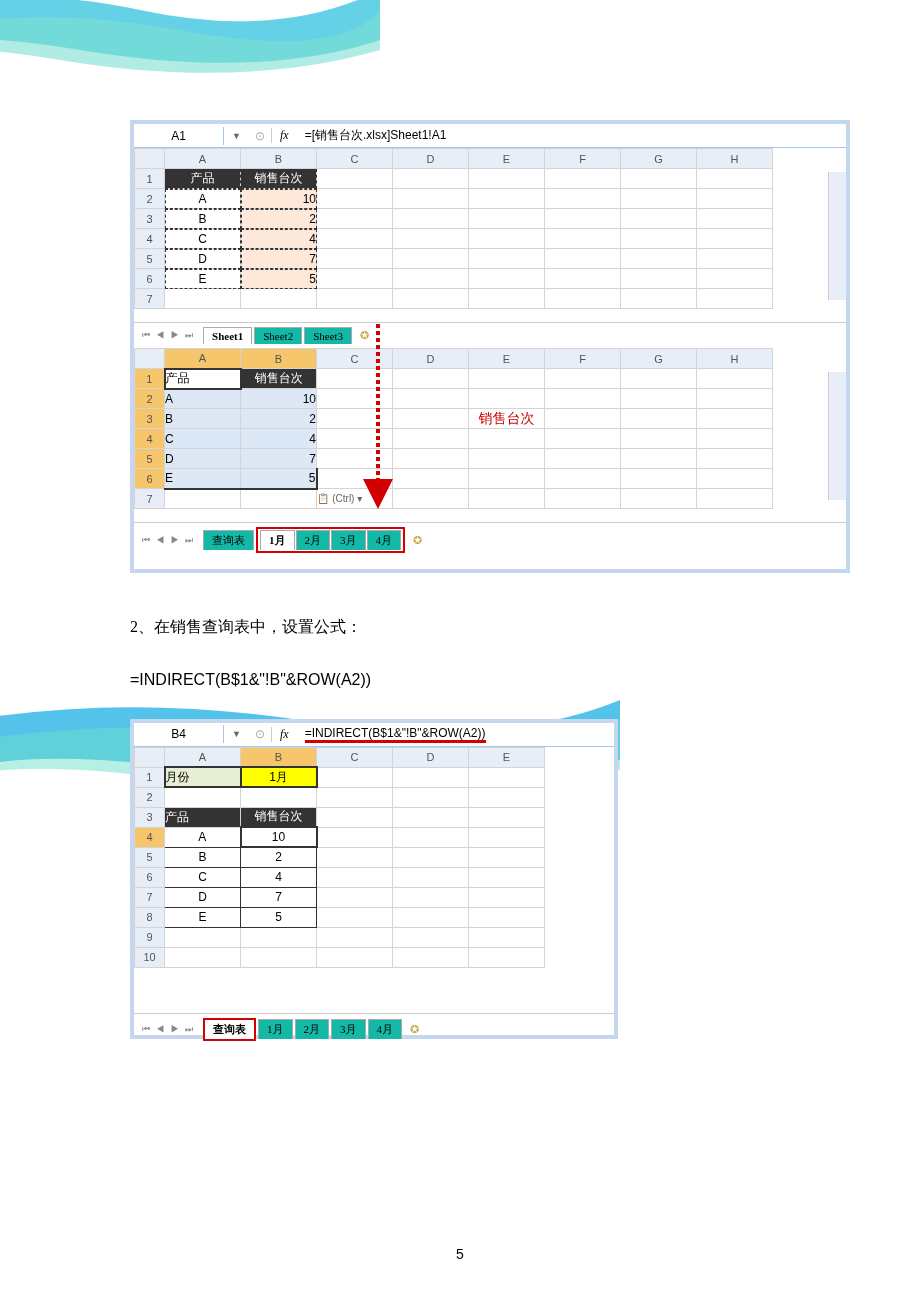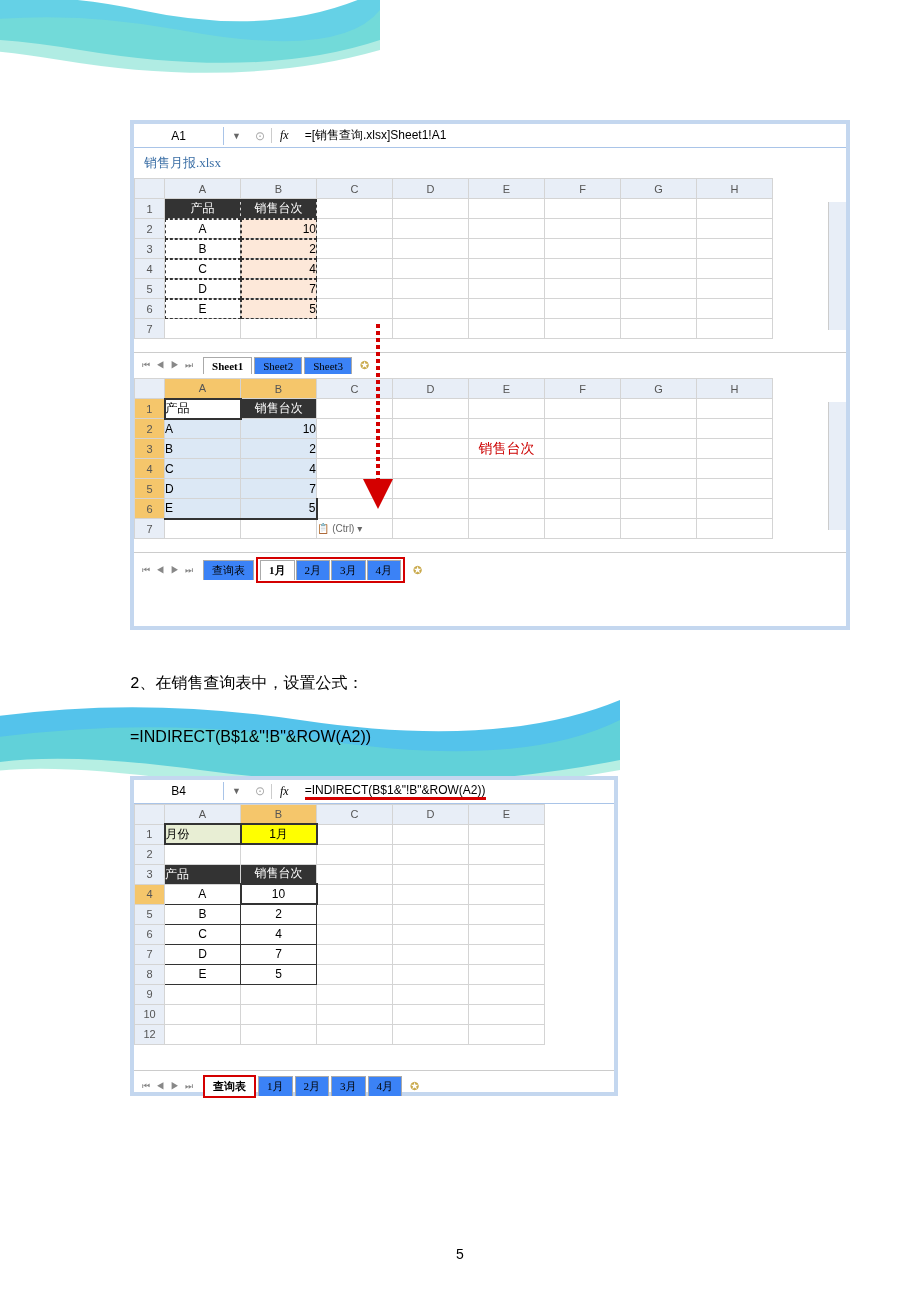--- a/index.html
+++ b/index.html
@@ -3,47 +3,47 @@
 <meta charset="utf-8">
 <style>
 *{box-sizing:border-box;margin:0;padding:0}
 body{font-family:"Microsoft YaHei",SimSun,Arial,sans-serif;background:#fff;width:920px;position:relative;min-height:1302px;overflow:hidden}
 .bg-swoosh{position:absolute;z-index:0}
 .s1{top:-20px;left:-120px;width:500px;height:120px}
 .s2{top:680px;left:-80px;width:700px;height:140px}
 .s1 svg,.s2 svg{width:100%;height:100%}
 .content{position:relative;z-index:1;padding:120px 130px 0 130px}
 .excel-frame{border:4px solid #c4d7ef;background:#fff;position:relative;margin-bottom:40px}
-.ef1{width:720px;height:510px}
+.ef1{width:720px;height:453px}
 .namebox-row{display:flex;align-items:center;height:24px;border-bottom:1px solid #a9c4e8;background:#fff;font-family:Arial,sans-serif;font-size:12px}
 .namebox{width:90px;text-align:center;border-right:1px solid #a9c4e8;padding:2px}
 .nb-arrow{padding:0 8px;color:#666;font-size:9px}
 .fx{font-style:italic;font-family:serif;padding:0 8px;border-left:1px solid #ccc}
 .fbar{padding-left:8px}
 .wb-title{padding:6px 10px;font-size:13px;color:#3a6ea5;font-family:SimSun}
 .grid{font-family:Arial,sans-serif;font-size:12px}
 .grid table{border-collapse:collapse}
 .grid th,.grid td{border:1px solid #d4d4d4;height:20px;text-align:center;font-weight:normal}
 .grid th{background:#e8eef7;font-size:11px;color:#555}
 .rowh{width:30px;background:#e8eef7;font-size:11px;color:#555}
 .colh{width:76px}
 .sel-col th{background:#f5c66b}
 .black-hdr{background:#333;color:#fff;font-family:SimSun}
 .peach{background:#fde8d9}
 .yellow{background:#ffff00}
 .dashed{outline:1px dashed #333;outline-offset:-1px}
 .sheets{display:flex;align-items:center;padding:4px 8px;font-size:11px;font-family:SimSun;border-top:1px solid #ccc;gap:2px}
 .sheets .nav{color:#888;font-size:9px;letter-spacing:2px;margin-right:6px}
-.tab{padding:2px 8px;background:#3b82f6;border:1px solid #aaa;border-bottom:none}
+.tab{padding:2px 8px;background:#14b8a6;border:1px solid #aaa;border-bottom:none}
 .tab.active{background:#fff;font-weight:bold}
 .redtxt{color:#c00;font-weight:bold;font-family:SimSun;font-size:14px}
 .arrow-down{position:absolute;left:224px;top:200px;z-index:5}
 .arrow-down svg{width:40px;height:190px}
 .red-box-tabs{border:2px solid #d40000;padding:1px 2px;display:flex;gap:1px}
-.para{margin:24px 0;font-size:16px;font-family:Liberation Mono, monospace;line-height:1.8}
+.para{margin:24px 0;font-size:16px;font-family:Liberation Serif, serif;line-height:1.8}
 .para.code{font-family:Arial,sans-serif}
 .ef2{width:488px;height:320px}
 .red-underline{border-bottom:3px solid #d40000;display:inline-block}
 .scroll-cap{position:absolute;right:0;top:24px;bottom:22px;width:18px;background:#e8eef7;border-left:1px solid #ccc}
 .pagenum{position:absolute;bottom:40px;left:50%;transform:translateX(-50%);font-size:14px}
 .gridwrap{overflow:hidden;position:relative}
 .wb2-title{padding:6px 10px;font-size:13px;font-family:SimSun;color:#333}
 .wb2-title-icon{display:inline-block;width:14px;height:14px;border:1px solid #5a8;background:#cfe8cf;margin-right:4px;vertical-align:middle}
 </style>
 </head>
@@ -63,24 +63,23 @@
 </div>
 
 <div class="content">
 
 <div class="excel-frame ef1">
   <div class="namebox-row">
     <div class="namebox">A1</div>
     <span class="nb-arrow">▼</span>
     <span style="padding:0 6px;color:#aaa">⊙</span>
     <span class="fx">fx</span>
-    <div class="fbar">=[销售查询.xlsx]Sheet1!A1</div>
-  </div>
-
-  <div class="wb-title">销售月报.xlsx</div>
+    <div class="fbar">=[销售台次.xlsx]Sheet1!A1</div>
+  </div>
+
   <div class="gridwrap" style="height:174px">
     <div class="scroll-cap"></div>
     <div class="grid">
       <table>
         <tbody>
               <tr>
                 <th class="rowh"></th>
           <th class="colh">A</th>
           <th class="colh">B</th>
           <th class="colh">C</th>
@@ -392,28 +391,20 @@
                 <td></td>
               </tr>
         <tr>
                 <th class="rowh">10</th>
                 <td></td>
                 <td></td>
                 <td></td>
                 <td></td>
                 <td></td>
               </tr>
-        <tr>
-                <th class="rowh">12</th>
-                <td></td>
-                <td></td>
-                <td></td>
-                <td></td>
-                <td></td>
-              </tr>
       </tbody>
           </table>
     </div>
   </div>
   <div class="sheets">
     <span class="nav">⏮ ◀ ▶ ⏭</span>
     <span class="tab active" style="border:2px solid #d40000">查询表</span>
     <span class="tab">1月</span>
     <span class="tab">2月</span>
     <span class="tab">3月</span>

